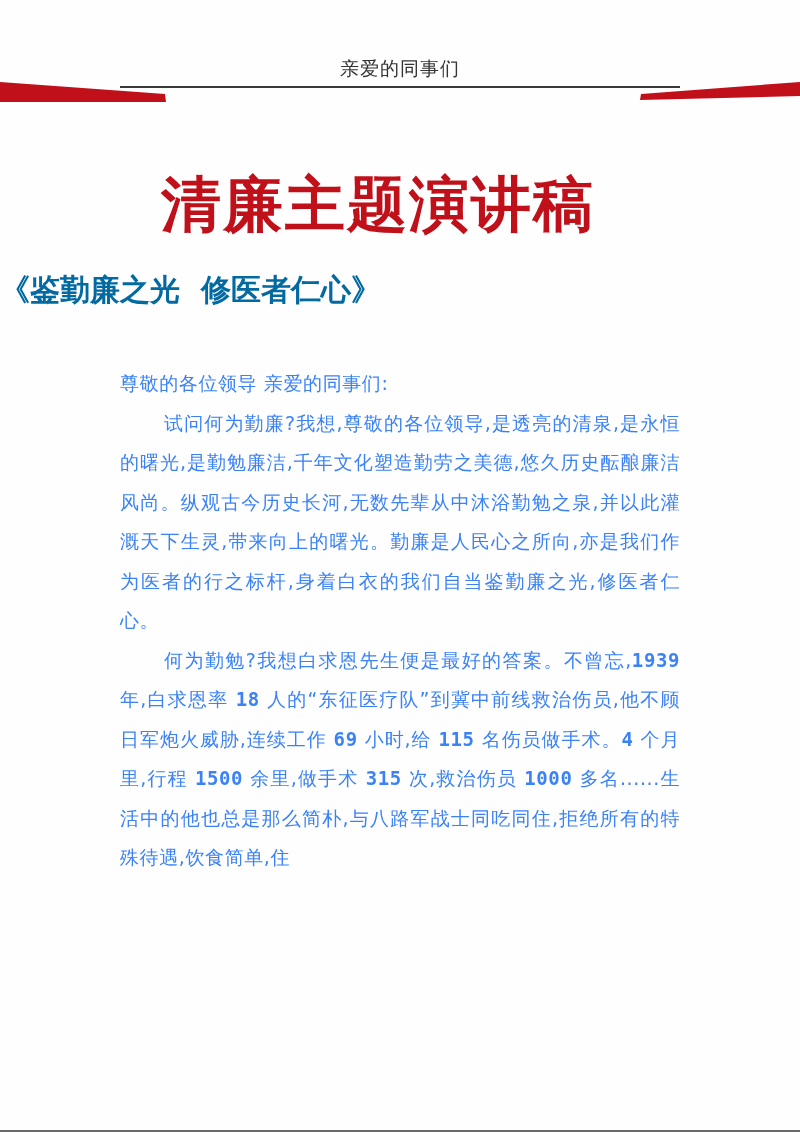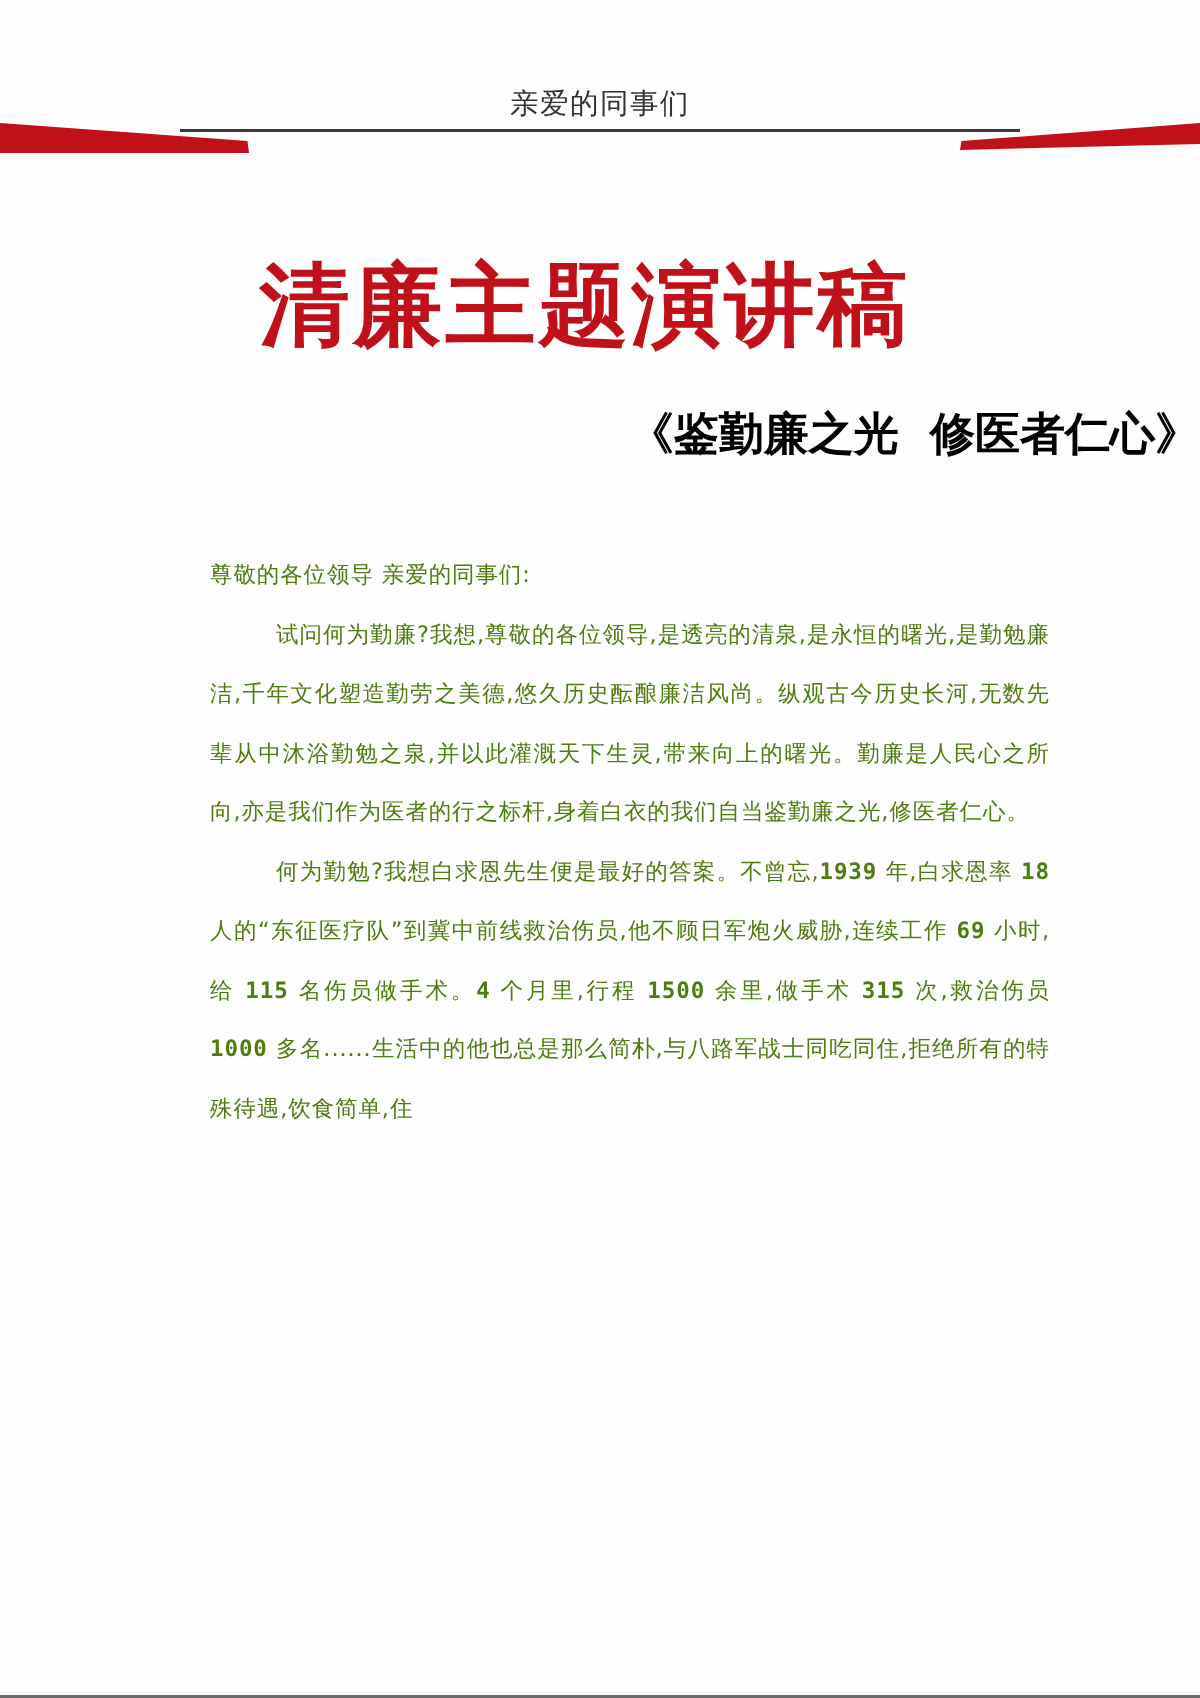--- a/index.html
+++ b/index.html
@@ -46,54 +46,53 @@
   }
   .wedge-right {
     right: 0;
     top: 82px;
     width: 162px;
     height: 20px;
   }
   .title {
     position: absolute;
     top: 166px;
-    left: 12px;
+    left: 0;
     width: 756px;
     text-align: center;
     font-size: 60px;
     font-weight: bold;
     color: #c0101a;
     letter-spacing: 2px;
     font-family: "DejaVu Serif", "Liberation Serif", serif;
     line-height: 76px;
   }
   .subtitle {
     position: absolute;
     top: 270px;
     left: 0;
     width: 800px;
-    text-align: right;
+    text-align: left;
     font-size: 30px;
     font-weight: bold;
-    color: #000000;
+    color: #0369a1;
     font-family: "DejaVu Sans", "Liberation Sans", sans-serif;
     line-height: 40px;
     padding-left: 0px;
   }
   .body {
     position: absolute;
     top: 364px;
     left: 120px;
     width: 560px;
-    font-size: 15px;
+    font-size: 19px;
     line-height: 39.5px;
-    color: #4d7c0f;
+    color: #3b82f6;
     font-family: "DejaVu Sans", "Liberation Sans", sans-serif;
     letter-spacing: 0.6px;
-    margin-left: 20px;
   }
   .para {
     margin: 0;
     text-align: justify;
   }
   .indent {
     text-indent: 44px;
   }
   .num {
     font-family: "DejaVu Sans Mono", "Liberation Mono", monospace;

